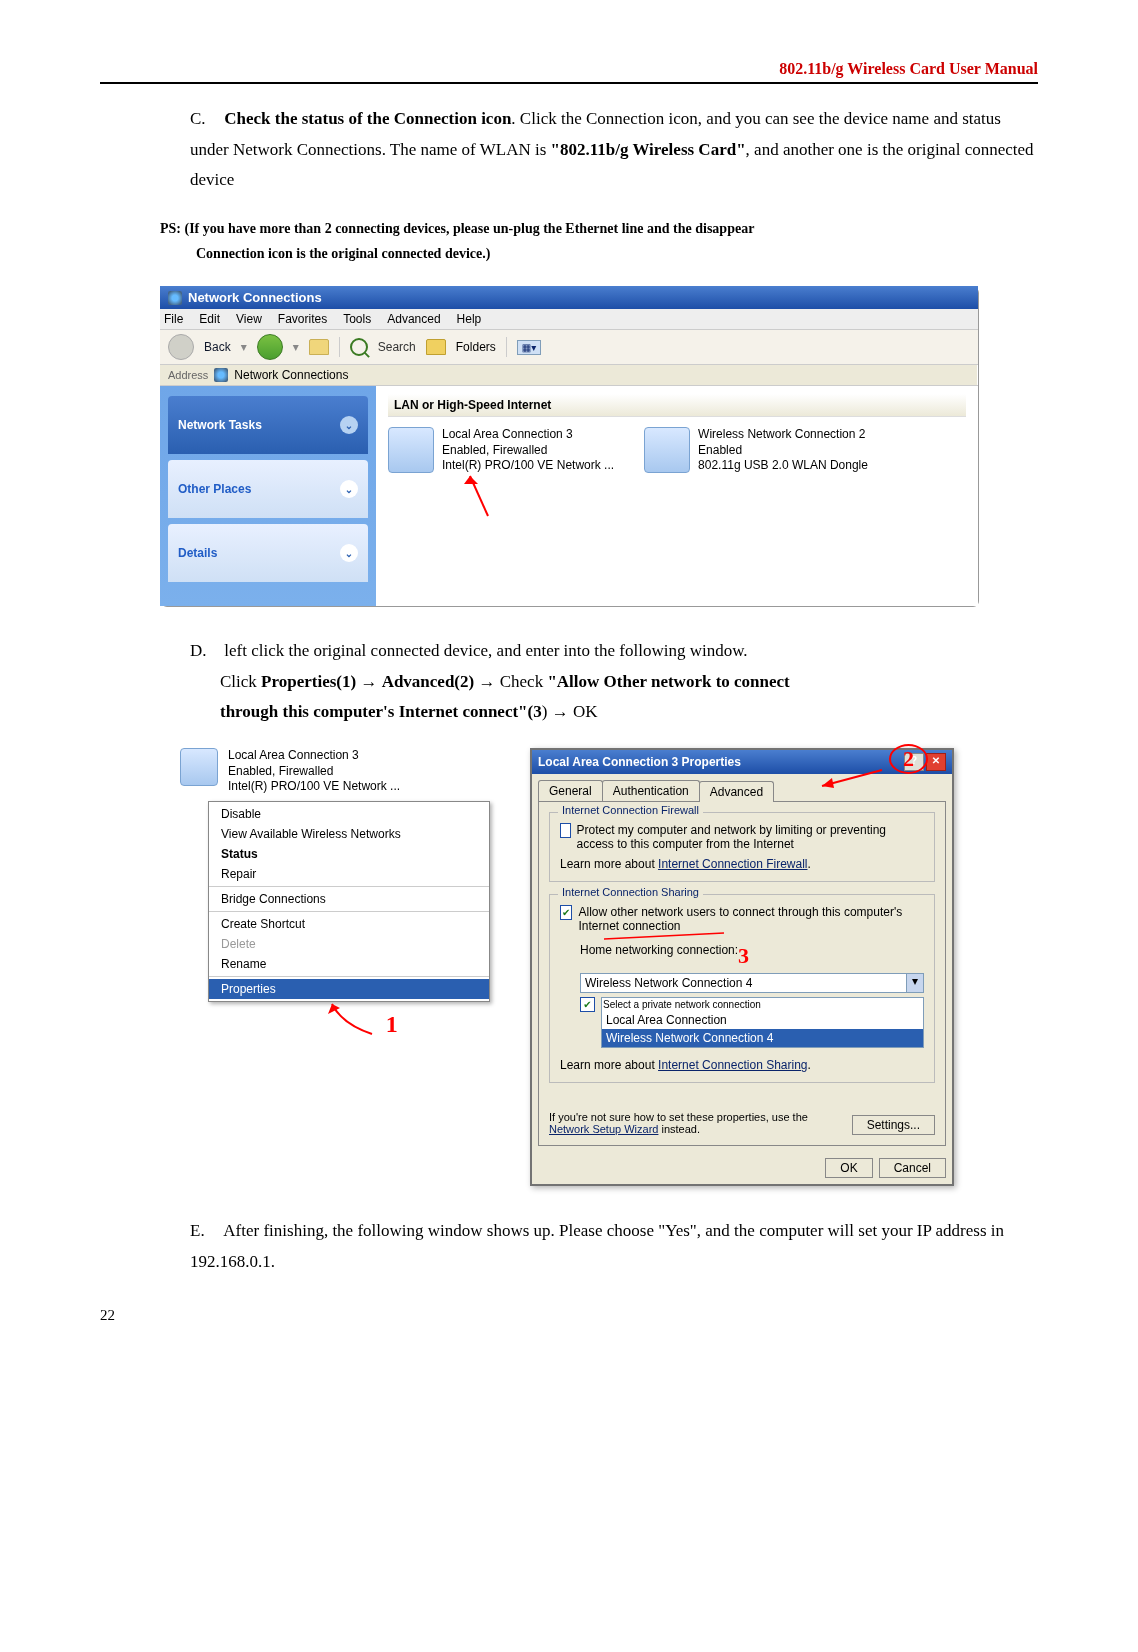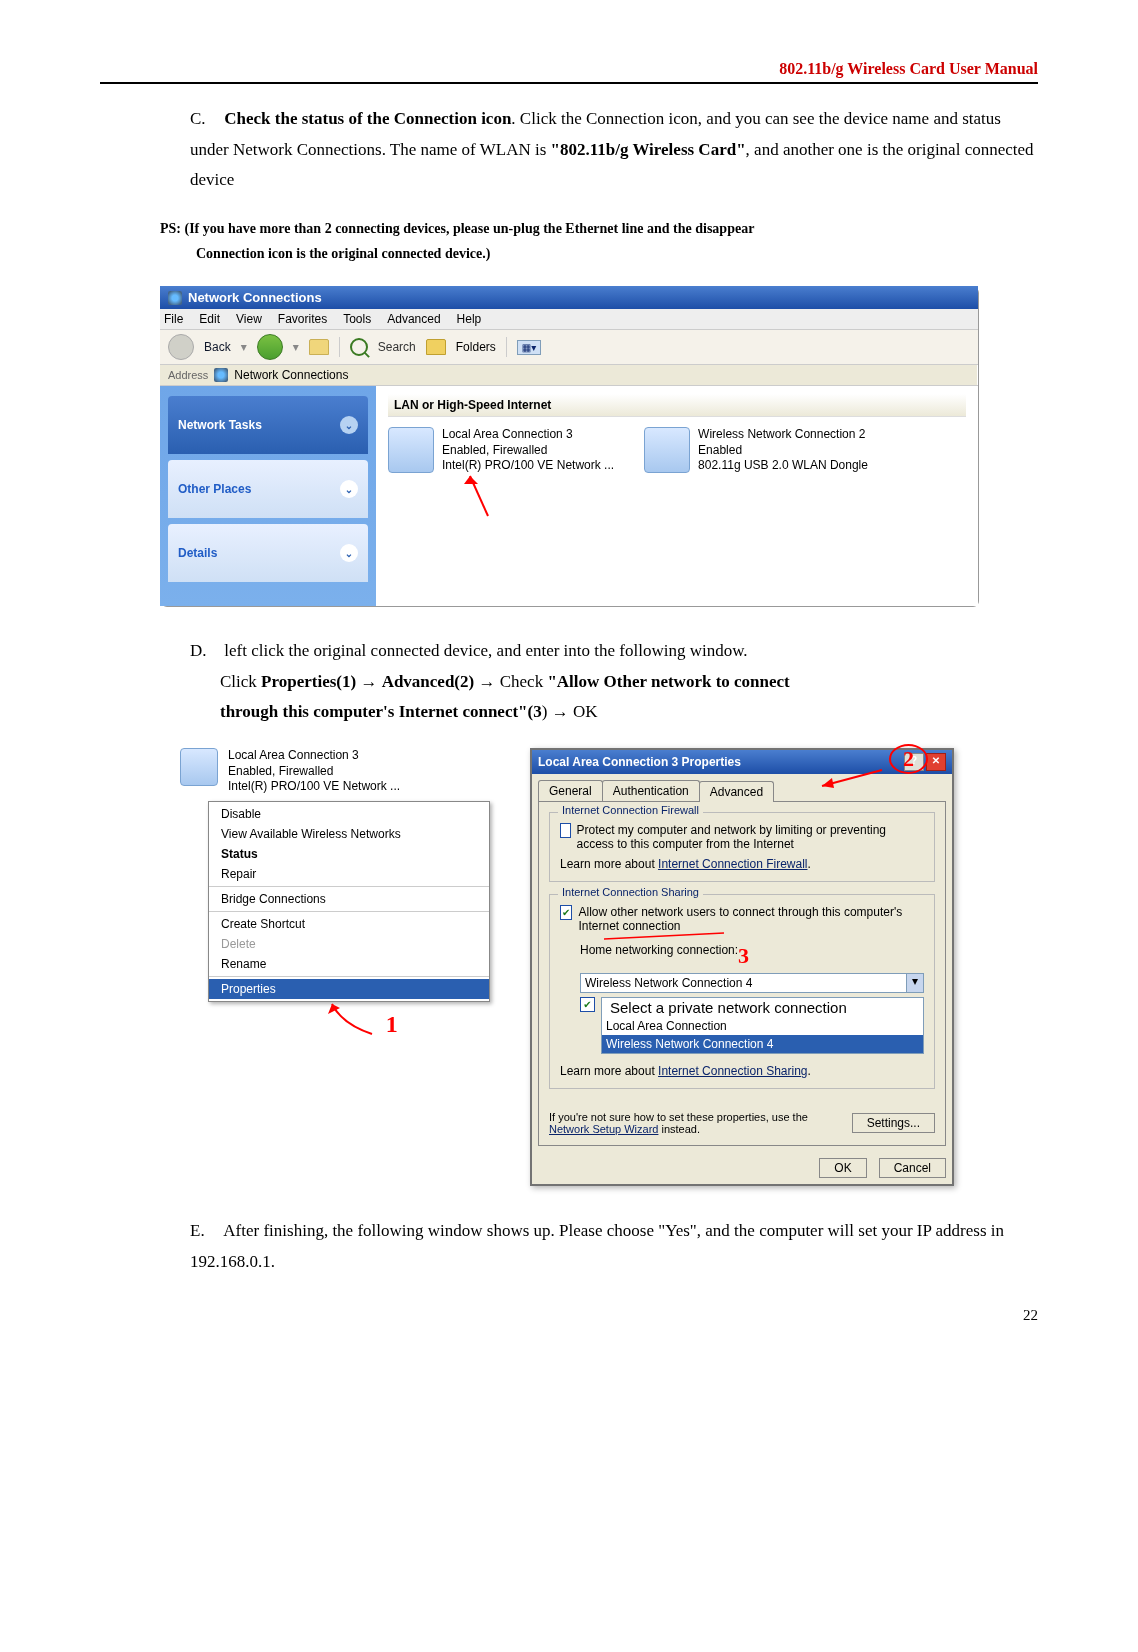--- a/index.html
+++ b/index.html
@@ -160,23 +160,23 @@
   .group { border:1px solid #bbb; padding:10px 10px; margin-bottom:12px; position:relative; }
   .group-title { position:absolute; top:-9px; left:8px; background:#ece9d8; padding:0 4px; color:#0a246a; font-size:11px; }
   .chk-row { display:flex; gap:6px; align-items:flex-start; margin-bottom:6px; }
   .chk { width:13px; height:13px; border:1px solid #1d4ea7; background:white; display:inline-flex; align-items:center; justify-content:center; color:#1a7a1a; font-size:10px; }
   .link-text { color:#0a246a; text-decoration:underline; }
   .combo { display:flex; border:1px solid #7f9db9; background:white; }
   .combo-val { flex:1; padding:2px 4px; }
   .combo-arrow { width:16px; background:#c7d6ee; border-left:1px solid #7f9db9; text-align:center; }
   .lb-item { padding:2px 4px; }
   .lb-item.sel { background:#2a5fb0; color:white; }
-  .dlg-buttons { display:flex; justify-content:flex-end; gap:12px; padding:6px; }
+  .dlg-buttons { display:flex; justify-content:flex-end; gap:6px; padding:6px; }
   .btn { border:1px solid #888; background:#ece9d8; padding:2px 14px; font-size:12px; }
-  .footer-num { text-align:right; font-size:15px; margin-top:30px; }
+  .footer-num { text-align:left; font-size:15px; margin-top:30px; }
   .small-gray { color:#666; font-size:11px; }
   .folder-icon { width:18px; height:14px; background:#f0d060; border:1px solid #c0a030; border-radius:2px 2px 0 0; display:inline-block; }
   .net-icon { width:14px; height:14px; display:inline-block; background:radial-gradient(circle,#6bf 30%,#468 80%); border-radius:2px; }
   .iii-icon { display:inline-block; border:1px solid #7f9db9; padding:1px 4px; background:#cfe0f5; color:#0a246a; font-size:10px; }
   .search-icon { width:14px; height:14px; border:2px solid #3a7a22; border-radius:50%; display:inline-block; position:relative; }
   .search-icon::after{ content:""; position:absolute; width:6px; height:2px; background:#3a7a22; bottom:-2px; right:-4px; transform:rotate(45deg); }
   .red-curve { position:relative; height:30px; text-align:center; }
 </style>
 </head>
 <body>
@@ -370,32 +370,32 @@
         </div>
         <div class="combo" style="margin-left:20px">
           <div class="combo-val">Wireless Network Connection 4</div>
           <div class="combo-arrow">▾</div>
         </div>
         <div style="margin:4px 0 0 20px">
           <div class="chk-row" style="margin-bottom:2px">
             <span class="chk">✔</span>
             <div style="flex:1">
               <div style="border:1px solid #7f9db9; background:white;">
-                <div style="padding:1px 8px; font-size:15px">Select a private network connection</div>
+                <div style="padding:1px 1px; font-size:10px">Select a private network connection</div>
                 <div class="lb-item">Local Area Connection</div>
                 <div class="lb-item sel">Wireless Network Connection 4</div>
               </div>
             </div>
           </div>
         </div>
         <div style="margin-top:10px">
           <span>Learn more about </span><span class="link-text">Internet Connection Sharing</span>.
         </div>
       </div>
-      <div style="display:flex; gap:10px; align-items:center; margin-top:22px">
+      <div style="display:flex; gap:10px; align-items:flex-end; margin-top:28px">
         <div style="flex:1; font-size:11px">
           <span>If you're not sure how to set these properties, use the </span><span class="link-text">Network Setup Wizard</span><span> instead.</span>
         </div>
         <span class="btn">Settings...</span>
       </div>
     </div>
     <div class="dlg-buttons">
       <span class="btn">OK</span>
       <span class="btn">Cancel</span>
     </div>

